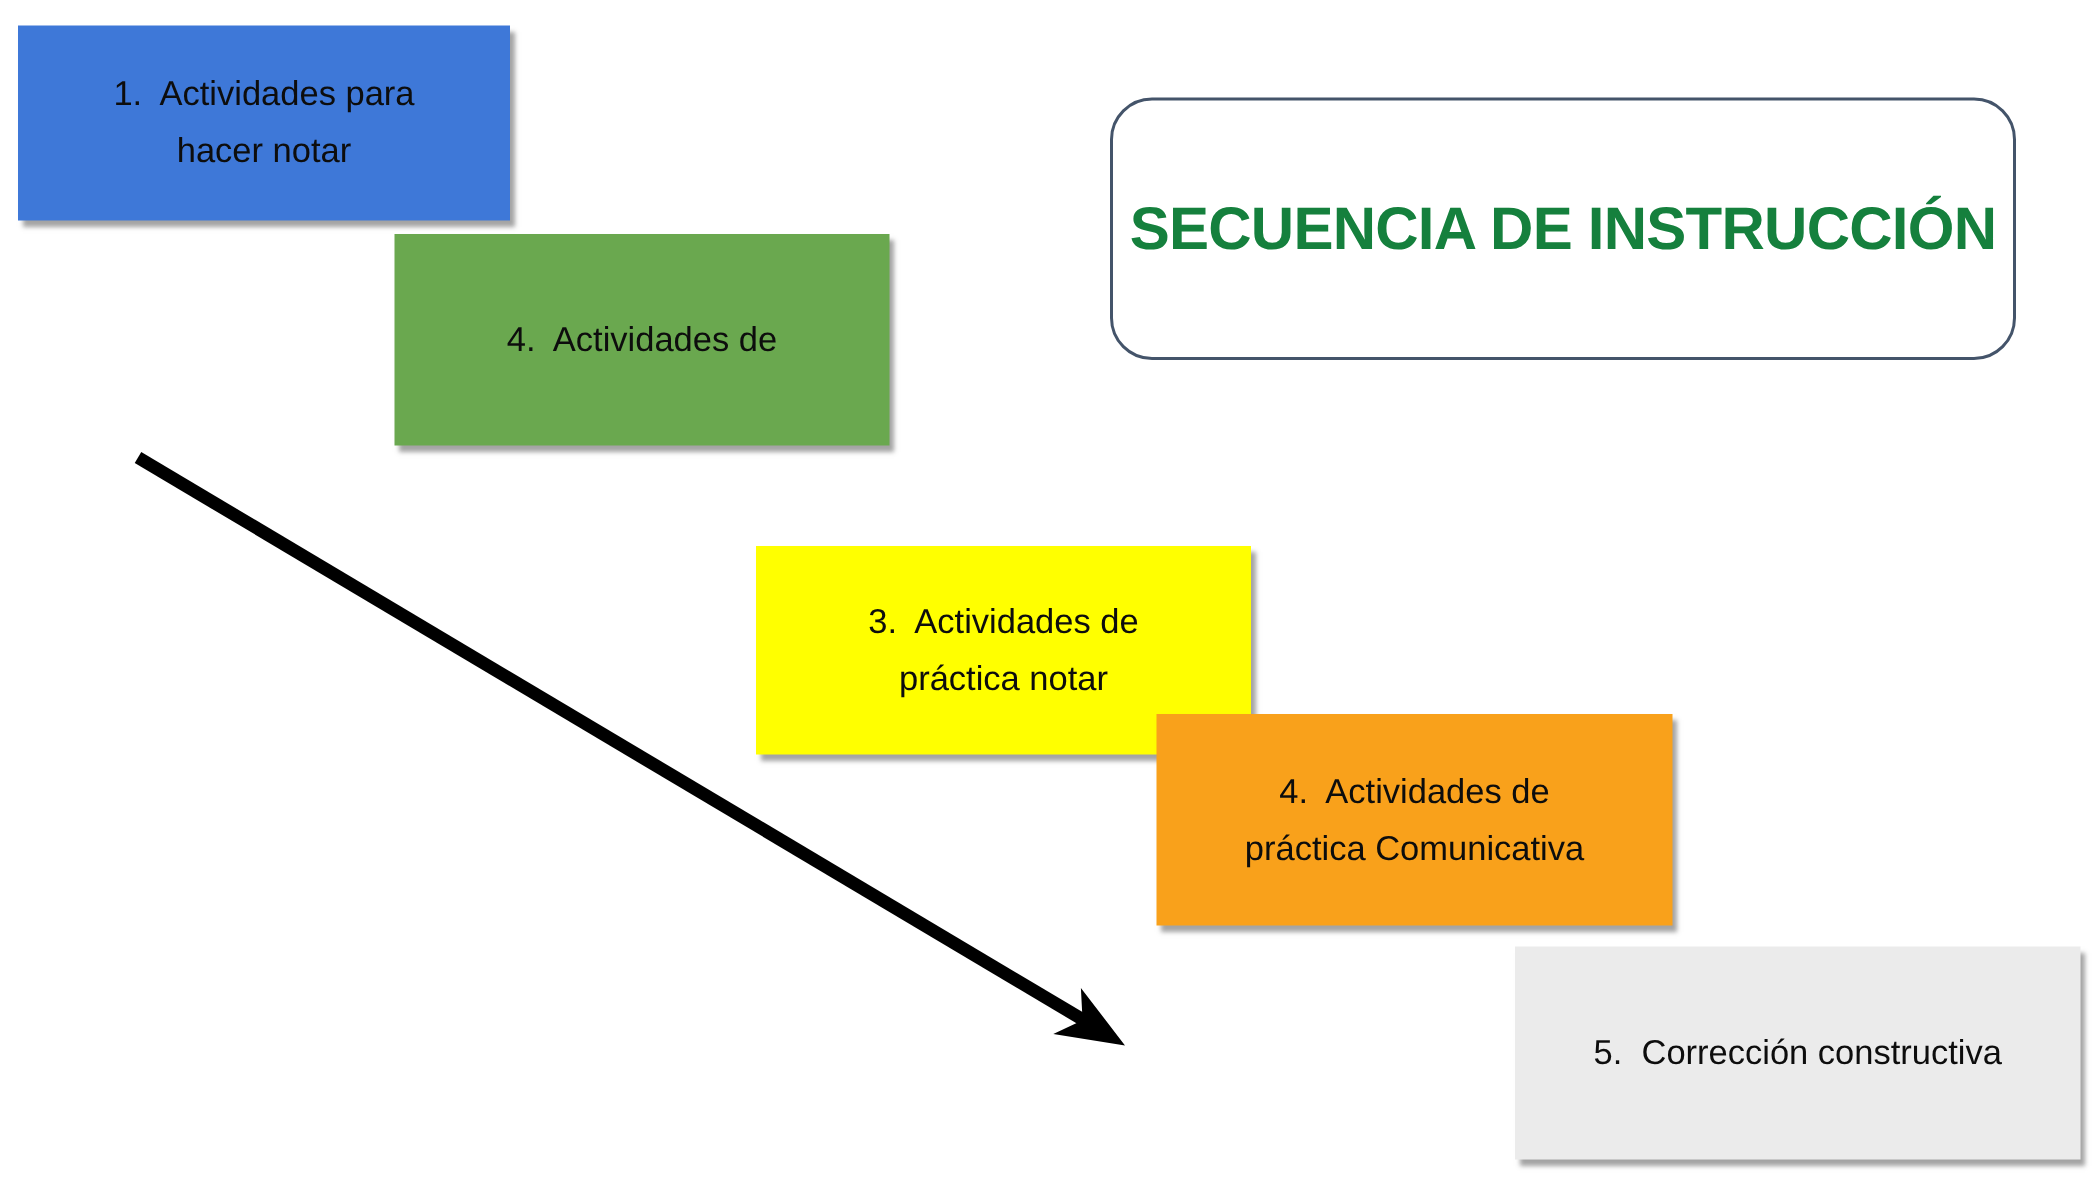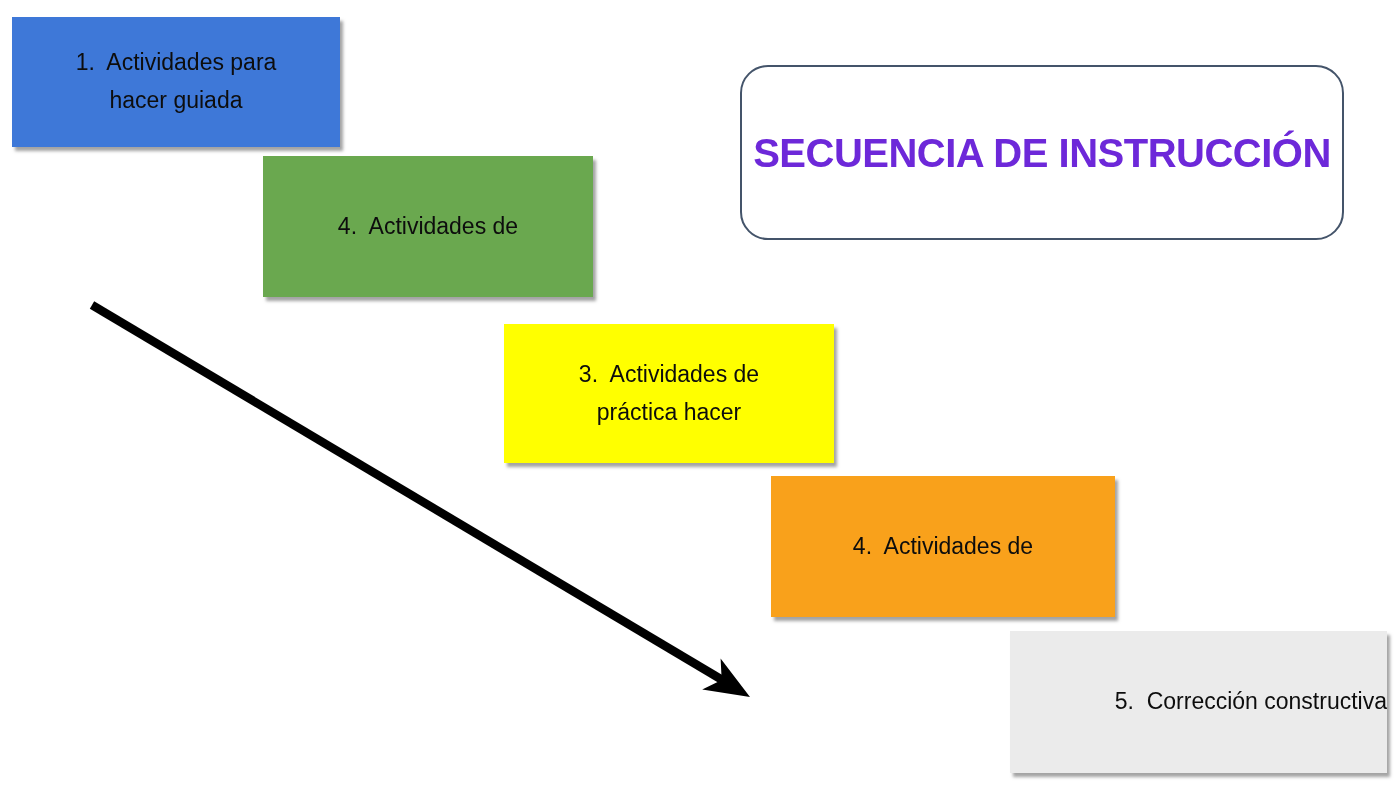--- a/index.html
+++ b/index.html
@@ -45,54 +45,55 @@
     background: #ffffff;
     display: flex;
     flex-direction: column;
     justify-content: center;
     align-items: center;
     text-align: center;
     font-size: 40px;
     font-weight: 700;
     letter-spacing: -0.5px;
     line-height: 1.55;
-    color: #6d28d9;
+    color: #15803d;
     padding: 0 8px;
   }
 </style>
 </head>
 <body>
 
 <div class="slide">
 
   <svg class="arrow-layer" viewBox="0 0 1400 788" xmlns="http://www.w3.org/2000/svg">
     <line x1="92" y1="305" x2="724" y2="681" stroke-width="8.5" stroke-linecap="butt" stroke="#000000"></line>
     <polygon points="750,697 720.6,658.6 721.7,680.1 702.2,689.4" fill="#000000"></polygon>
   </svg>
 
   <div class="title-box">
     <div>SECUENCIA DE INSTRUCCIÓN</div>
   </div>
 
   <div class="step step-1" style="background: rgb(62, 120, 216);">
     <div>1.  Actividades para</div>
-    <div>hacer guiada</div>
+    <div>hacer notar</div>
   </div>
 
   <div class="step step-2" style="background: rgb(106, 168, 79);">
     <div>4.  Actividades de</div>
   </div>
 
-  <div class="step step-3" style="background: rgb(255, 255, 0);">
+  <div class="step step-3" style="background: rgb(255, 255, 0); margin-top: 40px;">
     <div>3.  Actividades de</div>
-    <div>práctica hacer</div>
+    <div>práctica notar</div>
   </div>
 
   <div class="step step-4" style="background: rgb(249, 161, 27);">
     <div>4.  Actividades de</div>
+    <div>práctica Comunicativa</div>
   </div>
 
-  <div class="step step-5" style="background: rgb(235, 235, 235); align-items: flex-end;">
+  <div class="step step-5" style="background: rgb(235, 235, 235);">
     <div>5.  Corrección constructiva</div>
     <div></div>
   </div>
 
 </div>
 
 </body></html>

